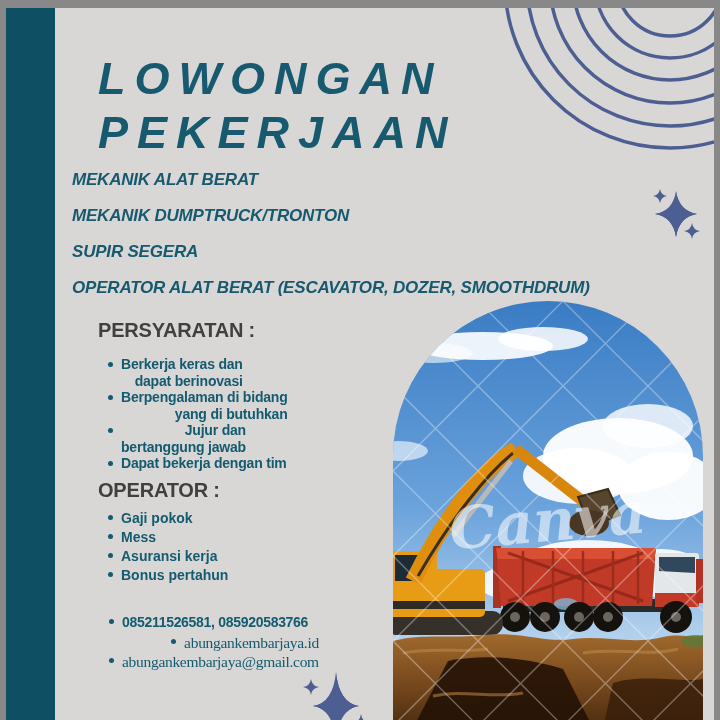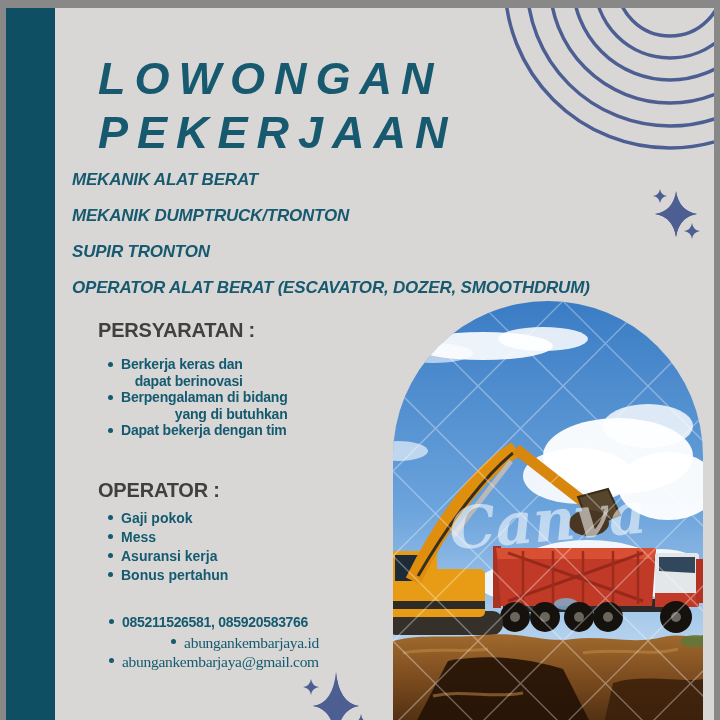--- a/index.html
+++ b/index.html
@@ -81,37 +81,44 @@
     </g>
   </svg>
 
   <h1 class="title">
     <span>LOWONGAN</span><br>
     <span>PEKERJAAN</span>
   </h1>
 
   <div class="job job-0">MEKANIK ALAT BERAT</div>
   <div class="job job-1">MEKANIK DUMPTRUCK/TRONTON</div>
-  <div class="job job-2">SUPIR TRONTON</div>
+  <div class="job job-2">SUPIR SEGERA</div>
   <div class="job job-3">OPERATOR ALAT BERAT (ESCAVATOR, DOZER, SMOOTHDRUM)</div>
 
   <h2 class="sec-heading h-persyaratan">PERSYARATAN :</h2>
   <div class="list p-list">
     <div class="bullet">
       <span class="dot"></span>
       <div class="lines">
         <div>Berkerja keras dan</div>
         <div>dapat berinovasi</div>
       </div>
     </div>
     <div class="bullet">
       <span class="dot"></span>
       <div class="lines">
         <div>Berpengalaman di bidang</div>
         <div>yang di butuhkan</div>
+      </div>
+    </div>
+    <div class="bullet">
+      <span class="dot"></span>
+      <div class="lines">
+        <div>Jujur dan</div>
+        <div>bertanggung jawab</div>
       </div>
     </div>
     <div class="bullet">
       <span class="dot"></span>
       <div class="lines">
         <div>Dapat bekerja dengan tim</div>
       </div>
     </div>
   </div>
 

